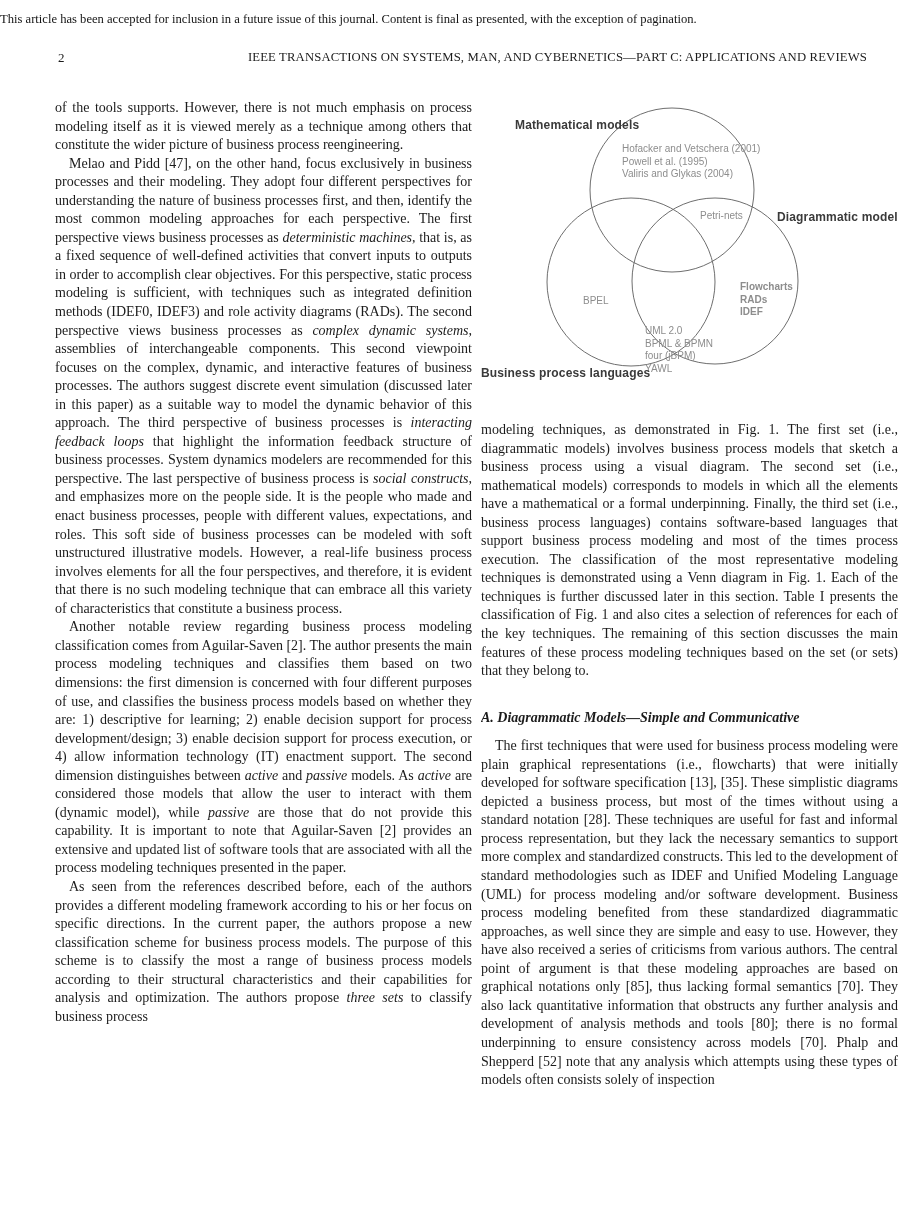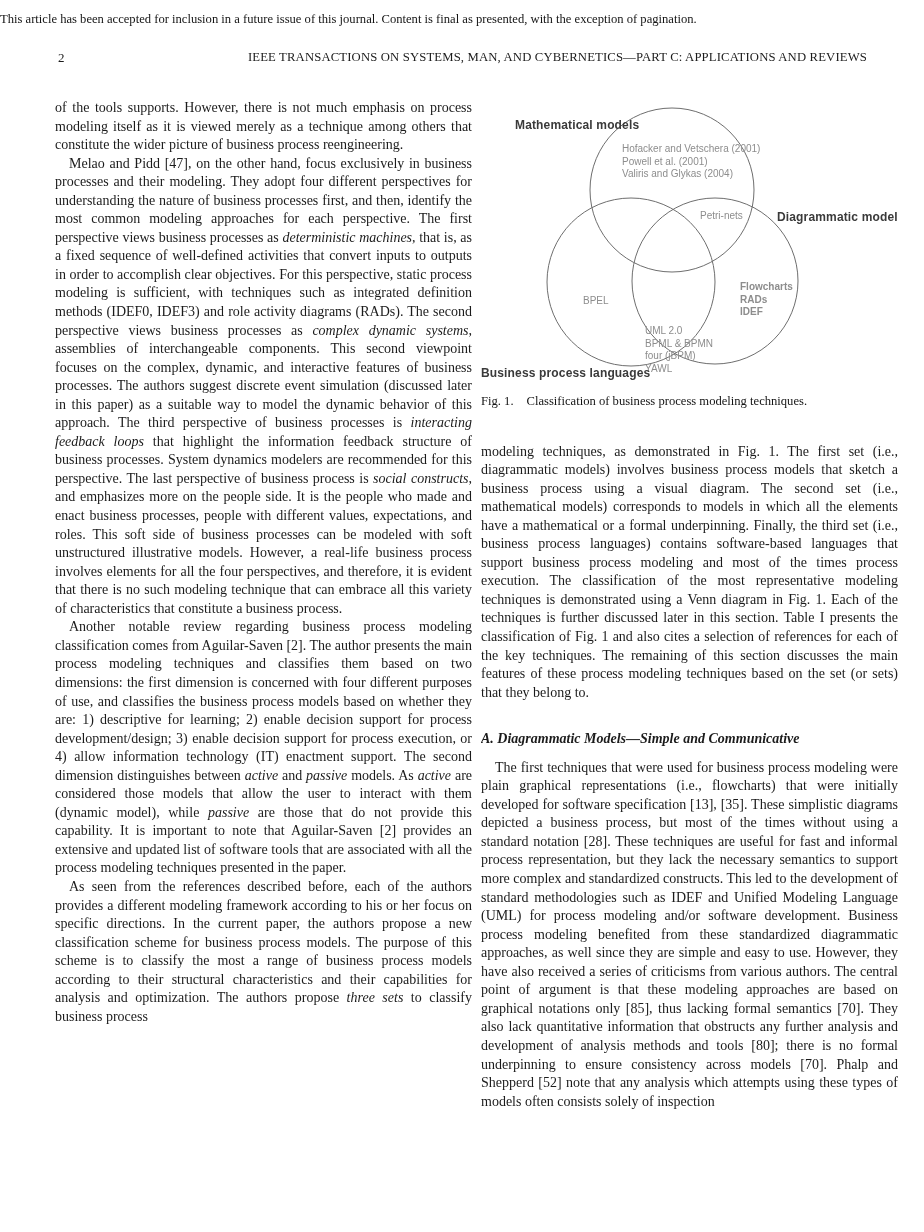--- a/index.html
+++ b/index.html
@@ -80,21 +80,21 @@
         <svg width="430" height="296" viewBox="0 0 430 296">
           <circle class="vc" cx="191" cy="97" r="82"></circle>
           <circle class="vc" cx="150" cy="189" r="84"></circle>
           <circle class="vc" cx="234" cy="188" r="83"></circle>
         </svg>
 
         <div class="vlabel" style="left:34px; top:23px;">Mathematical models</div>
 
         <div class="vitems" style="left:141px; top:50px;">
           <div>Hofacker and Vetschera (2001)</div>
-          <div>Powell et al. (2001)</div>
+          <div>Powell et al. (1995)</div>
           <div>Valiris and Glykas (2004)</div>
         </div>
 
         <div class="vitems" style="left:219px; top:117px;">Petri-nets</div>
 
         <div class="vlabel" style="left:296px; top:115px;">Diagrammatic models</div>
 
         <div class="vitems" style="left:102px; top:202px;">BPEL</div>
 
         <div class="vitems" style="left:164px; top:186px;margin-top:46px;">
@@ -106,23 +106,20 @@
 
         <div class="vitems" style="left:259px; top:188px;font-weight:bold;">
           <div>Flowcharts</div>
           <div>RADs</div>
           <div>IDEF</div>
         </div>
 
         <div class="vlabel" style="left:0px; top:271px;">Business process languages</div>
       </div>
 
-      <figcaption class="caption">
-        <span>Fig. 1.</span><span class="cap-text">Classification of business process modeling techniques.</span>
-      </figcaption>
     </figure>
 
     <p class="para rp1"><span>modeling techniques, as demonstrated in Fig. 1. The first set (i.e., diagrammatic models) involves business process models that sketch a business process using a visual diagram. The second set (i.e., mathematical models) corresponds to models in which all the elements have a mathematical or a formal underpinning. Finally, the third set (i.e., business process languages) contains software-based languages that support business process modeling and most of the times process execution. The classification of the most representative modeling techniques is demonstrated using a Venn diagram in Fig. 1. Each of the techniques is further discussed later in this section. Table I presents the classification of Fig. 1 and also cites a selection of references for each of the key techniques. The remaining of this section discusses the main features of these process modeling techniques based on the set (or sets) that they belong to.</span></p>
 
     <h3 class="subheading">A. Diagrammatic Models—Simple and Communicative</h3>
 
     <p class="para indent"><span>The first techniques that were used for business process modeling were plain graphical representations (i.e., flowcharts) that were initially developed for software specification [13], [35]. These simplistic diagrams depicted a business process, but most of the times without using a standard notation [28]. These techniques are useful for fast and informal process representation, but they lack the necessary semantics to support more complex and standardized constructs. This led to the development of standard methodologies such as IDEF and Unified Modeling Language (UML) for process modeling and/or software development. Business process modeling benefited from these standardized diagrammatic approaches, as well since they are simple and easy to use. However, they have also received a series of criticisms from various authors. The central point of argument is that these modeling approaches are based on graphical notations only [85], thus lacking formal semantics [70]. They also lack quantitative information that obstructs any further analysis and development of analysis methods and tools [80]; there is no formal underpinning to ensure consistency across models [70]. Phalp and Shepperd [52] note that any analysis which attempts using these types of models often consists solely of inspection</span></p>
   </div>
 
 </div>

